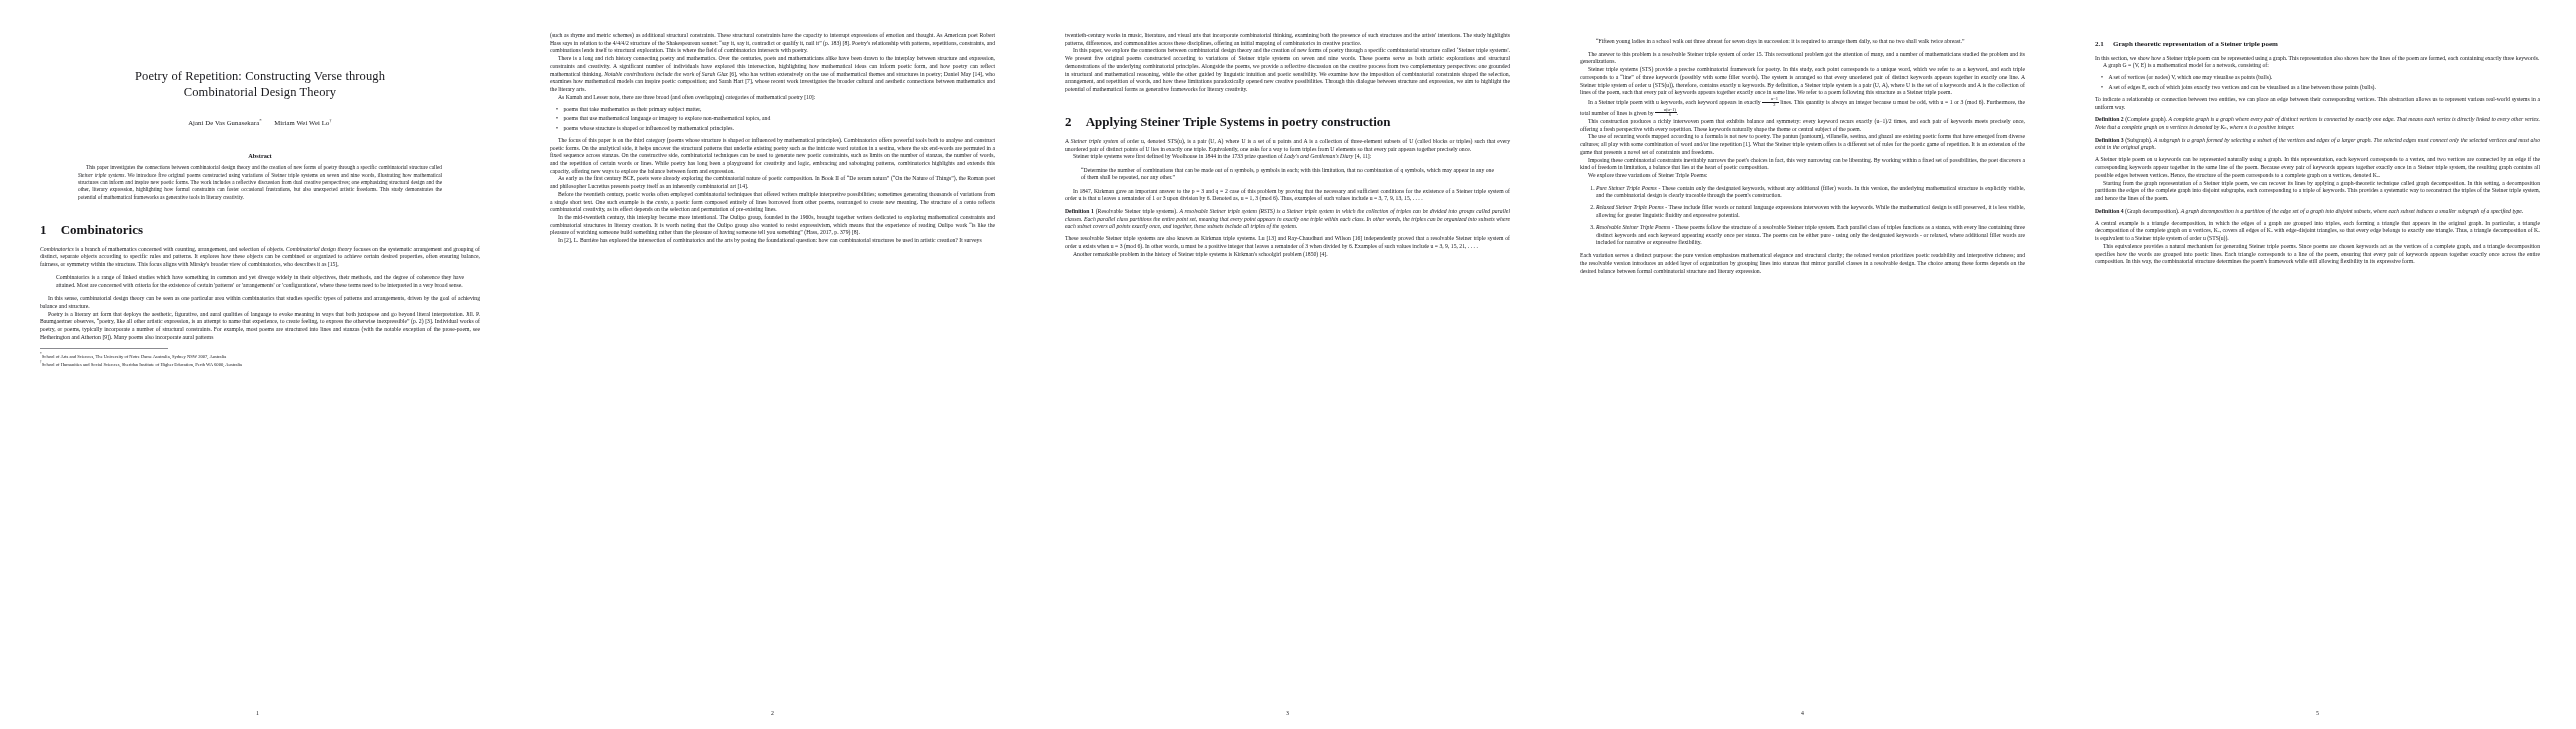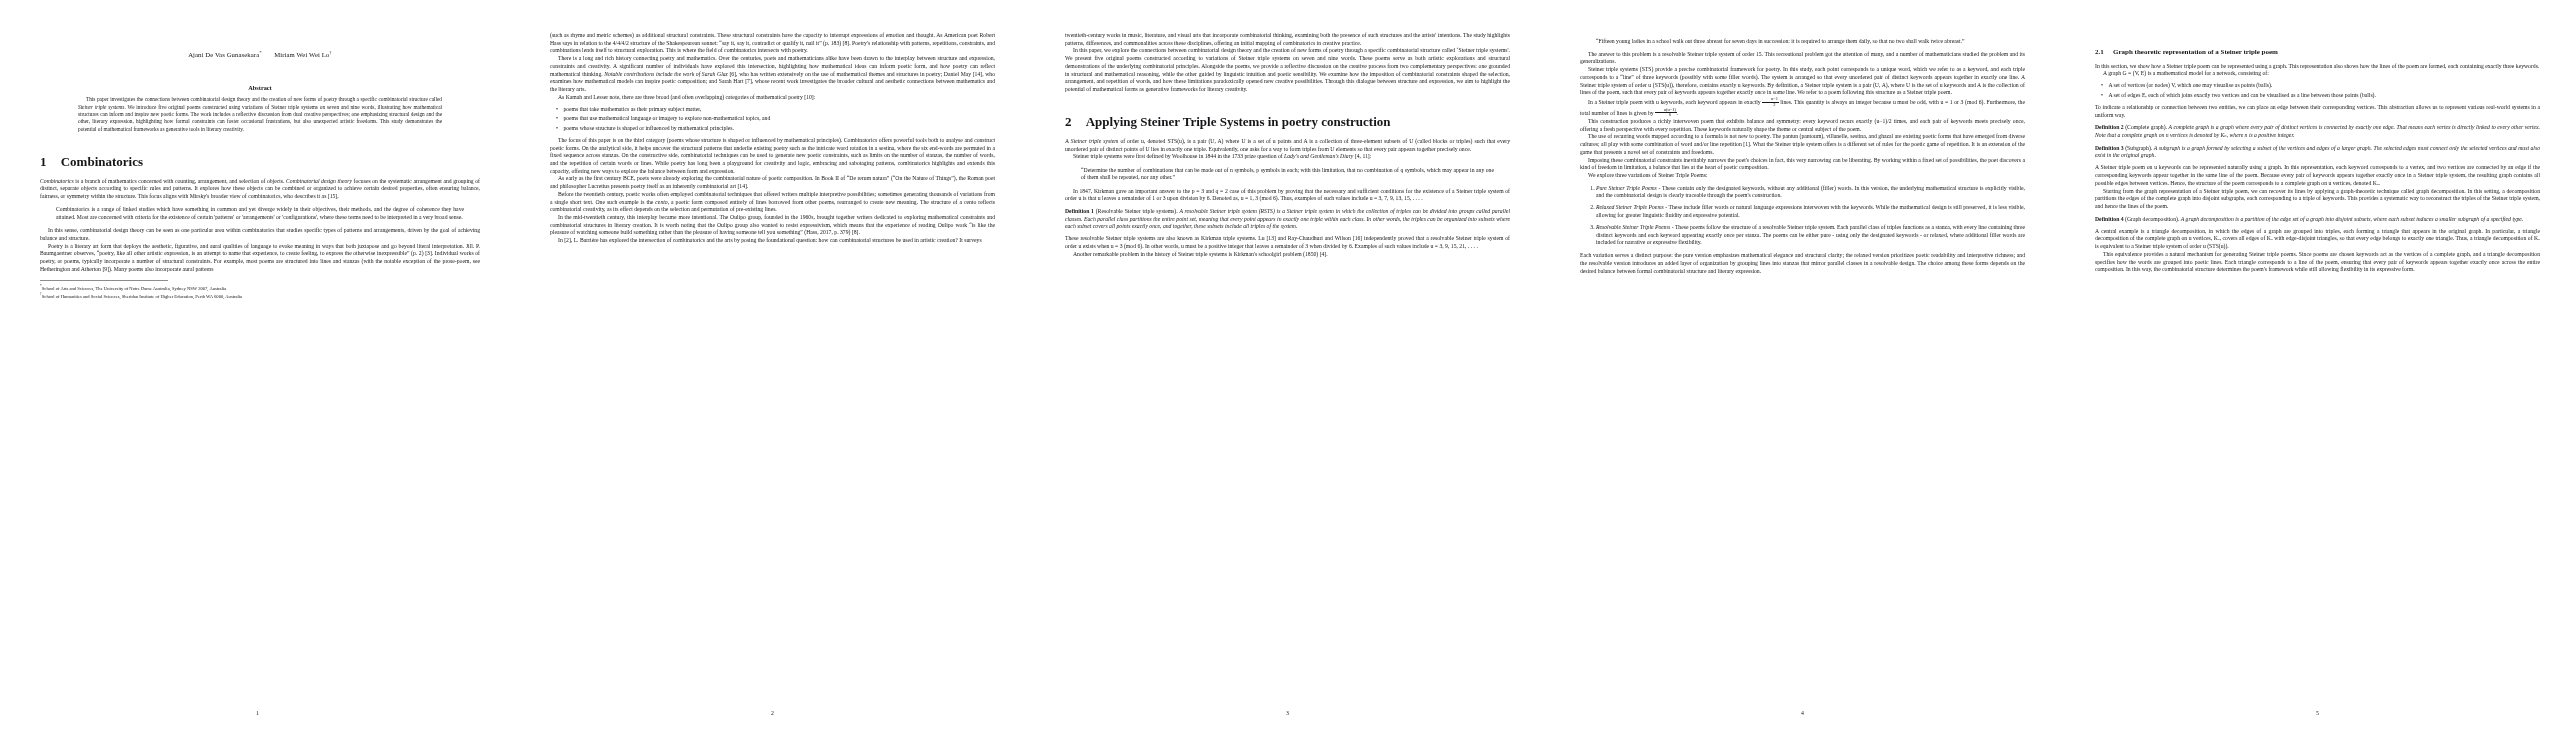--- a/index.html
+++ b/index.html
@@ -65,21 +65,21 @@
   h2.sec{
     font-size:13px;
     font-weight:bold;
     margin:20.7px 0 8px 0;
     line-height:1.2;
   }
   h2.sec .num{display:inline-block;min-width:20.7px;}
   h3.subsec{
     font-size:7px;
     font-weight:bold;
-    margin:16px 0 6px 0;
+    margin:8px 0 6px 0;
     line-height:1.25;
   }
   h3.subsec .num{display:inline-block;min-width:18px;}
   p{margin:0;text-indent:8px;}
   p.noind{text-indent:0;}
   p + p{margin-top:0;}
   .it{font-style:italic;}
   .bd{font-weight:bold;}
   ul.blist{
     list-style:none;
@@ -138,20 +138,24 @@
   .frac{display:inline-block;text-align:center;vertical-align:-0.35em;font-size:4.5px;line-height:1.05;}
   .frac .n{display:block;border-bottom:0.6px solid #16161a;padding:0 0.6px;}
   .frac .d{display:block;padding:0 0.6px;}
 </style>
 </head>
 <body>
 
 <div class="sheet">
 
   <div class="page p1">
+    <h1 class="ptitle">
+      <span>Poetry of Repetition: Constructing Verse through</span><br>
+      <span>Combinatorial Design Theory</span>
+    </h1>
 
     <div class="authors">
       <span>Ajani De Vas Gunasekara</span><span class="sup">*</span>
       &nbsp;&nbsp;&nbsp;&nbsp;&nbsp;
       <span>Miriam Wei Wei Lo</span><span class="sup">†</span>
     </div>
 
     <div class="abswrap">
       <div class="abshead">Abstract</div>
       <p class="abstext">

